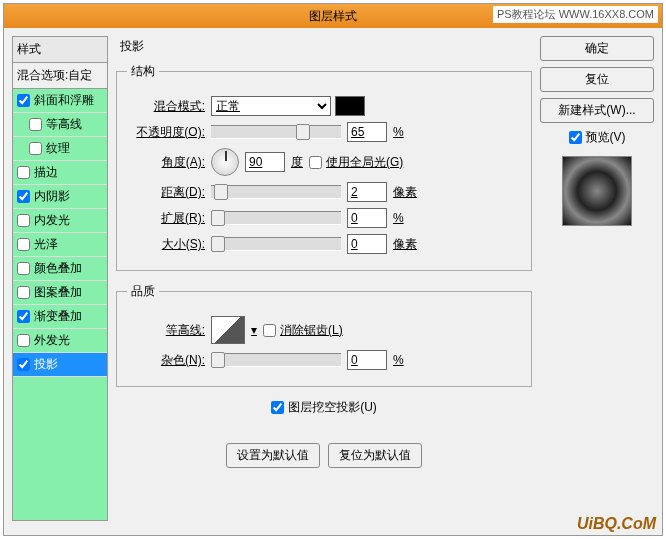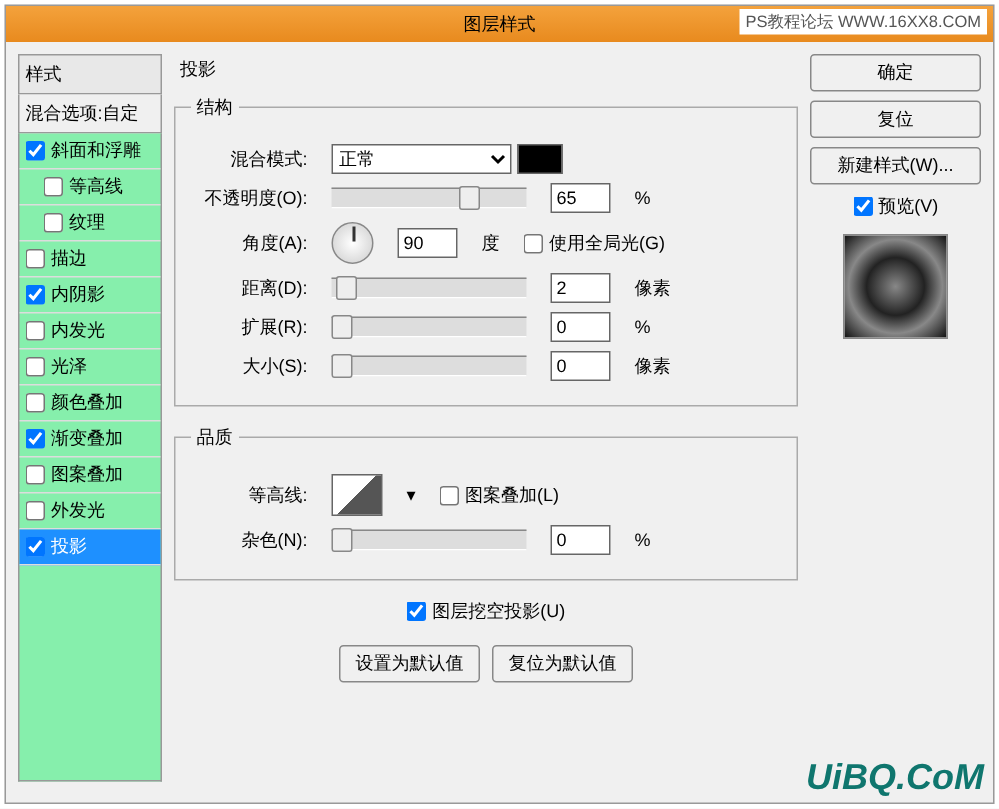--- a/index.html
+++ b/index.html
@@ -15,41 +15,41 @@
 .styles-list { border: 1px solid #999; border-top: none; height: 432px; background: #86efac; }
 .style-row { display: flex; align-items: center; padding: 3px 4px; border-bottom: 1px solid #ddd; }
 .style-row.indent { padding-left: 16px; }
 .style-row.selected { background: #1e90ff; color: #fff; }
 .style-row input[type=checkbox] { margin-right: 4px; }
 
 .col-mid { flex: 1; display: flex; flex-direction: column; gap: 6px; }
 .panel-title { padding: 2px 4px; }
 fieldset { border: 1px solid #aaa; padding: 10px 2px 10px 10px; margin-bottom: 6px; }
 legend { padding: 0 4px; }
-.row { display: flex; align-items: center; margin: 6px 0; gap: 16px; }
+.row { display: flex; align-items: center; margin: 6px 0; gap: 6px; text-decoration: underline; }
 .lbl { width: 78px; text-align: right; }
 .combo { display: flex; align-items: center; }
 .combo select { width: 120px; height: 20px; border: 1px solid #666; background: #fff; }
 .color-swatch { width: 30px; height: 20px; background: #000; border: 1px solid #666; margin-left: 4px; }
 .slider { width: 130px; height: 14px; position: relative; background: #ddd; border-top: 1px solid #888; border-bottom: 1px solid #fff; }
 .slider .thumb { position: absolute; top: -2px; width: 14px; height: 16px; background: #eee; border: 1px solid #888; border-radius: 2px; }
 .num { width: 40px; height: 20px; border: 1px solid #666; text-align: left; padding: 0 3px; background: #fff; }
 .unit { width: 28px; }
 .dial { width: 28px; height: 28px; border: 1px solid #888; border-radius: 50%; background: radial-gradient(#fff,#ccc); position: relative; }
 .dial::after { content: ""; position: absolute; width: 2px; height: 10px; background: #333; left: 13px; top: 2px; transform-origin: bottom; transform: rotate(0deg); }
 .contour-sw { width: 34px; height: 28px; border: 1px solid #666; background: linear-gradient(135deg,#fff 0 50%,#555 50% 100%); }
 .chk-line { display: flex; align-items: center; gap: 4px; }
-.buttons-row { display: flex; gap: 8px; justify-content: center; margin-top: 8px; }
+.buttons-row { display: flex; gap: 8px; justify-content: center; margin-top: 21px; }
 button.std { background: #f0f0f0; border: 1px solid #888; padding: 3px 10px; border-radius: 3px; }
 
 .col-right { width: 114px; display: flex; flex-direction: column; gap: 6px; align-items: stretch; }
 .col-right button.std { width: 100%; }
 .preview { display: flex; align-items: center; gap: 4px; justify-content: center; }
 .preview-box { width: 70px; height: 70px; border: 1px solid #888; margin: 4px auto; background: radial-gradient(circle at 50% 50%, #888 0, #222 40%, #888 65%, #111 100%); }
-.watermark { position: absolute; right: 10px; bottom: 6px; font-size: 24px; font-weight: bold; font-style: italic; color: #0f766e; }
+.watermark { position: absolute; right: 10px; bottom: 6px; font-size: 16px; font-weight: bold; font-style: italic; color: #a16207; }
 </style>
 </head>
 <body>
 
 <div class="wrap">
 <div class="dialog">
   <div class="titlebar">
     <span>图层样式</span>
     <span class="mark">PS教程论坛  WWW.16XX8.COM</span>
   </div>
@@ -85,26 +85,26 @@
             </div>
             <div class="style-row">
               <input type="checkbox" style="">
               <span>光泽</span>
             </div>
             <div class="style-row">
               <input type="checkbox" style="">
               <span>颜色叠加</span>
             </div>
             <div class="style-row">
+              <input type="checkbox" style="">
+              <span>图案叠加</span>
+            </div>
+            <div class="style-row">
               <input type="checkbox" checked="" style="">
               <span>渐变叠加</span>
-            </div>
-            <div class="style-row">
-              <input type="checkbox" style="">
-              <span>图案叠加</span>
             </div>
             <div class="style-row">
               <input type="checkbox" style="">
               <span>外发光</span>
             </div>
             <div class="style-row selected">
               <input type="checkbox" checked="" style="">
               <span>投影</span>
             </div>
           </div>
@@ -173,21 +173,21 @@
       </fieldset>
 
       <fieldset>
         <legend>品质</legend>
         <div class="row">
           <span class="lbl">等高线:</span>
           <div class="contour-sw"></div>
           <span>▾</span>
           <span class="chk-line">
                 <input type="checkbox" style="">
-                <span>图案叠加(L)</span>
+                <span>消除锯齿(L)</span>
               </span>
         </div>
         <div class="row">
           <span class="lbl">杂色(N):</span>
           <div class="slider">
                 <div class="thumb" style="left:0"></div>
               </div>
           <input class="num" value="0" style="">
           <span class="unit">%</span>
         </div>

